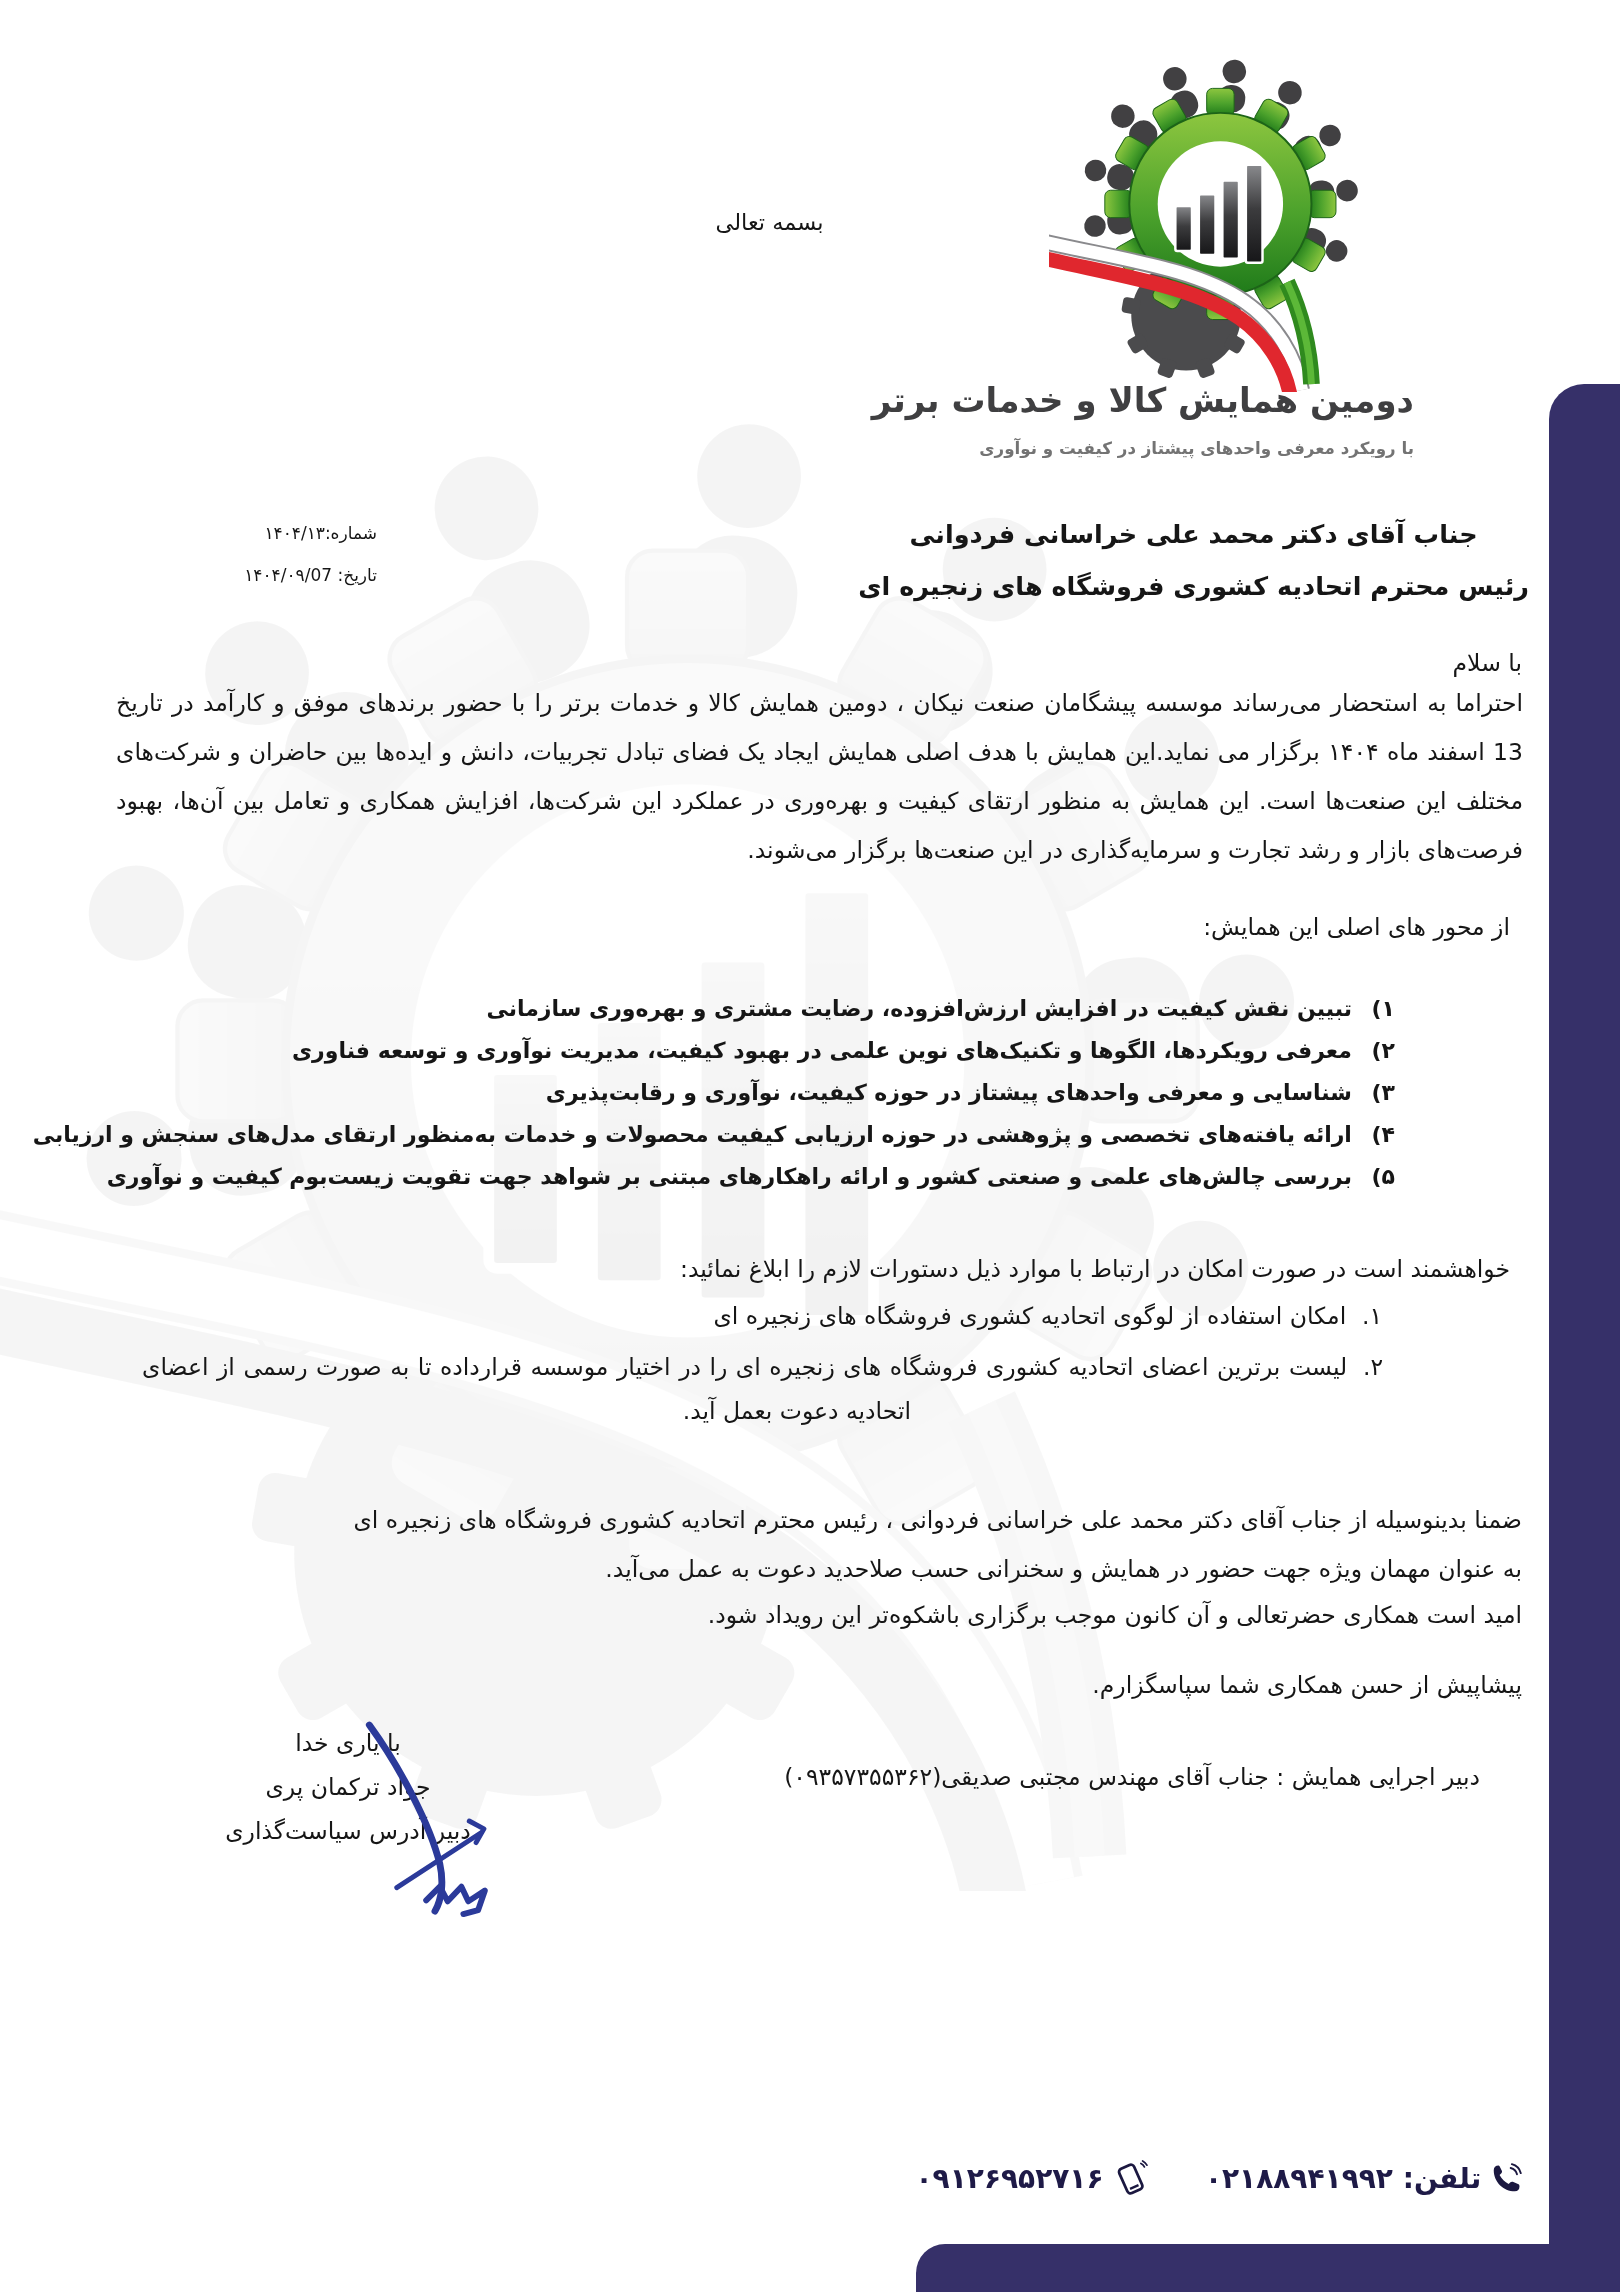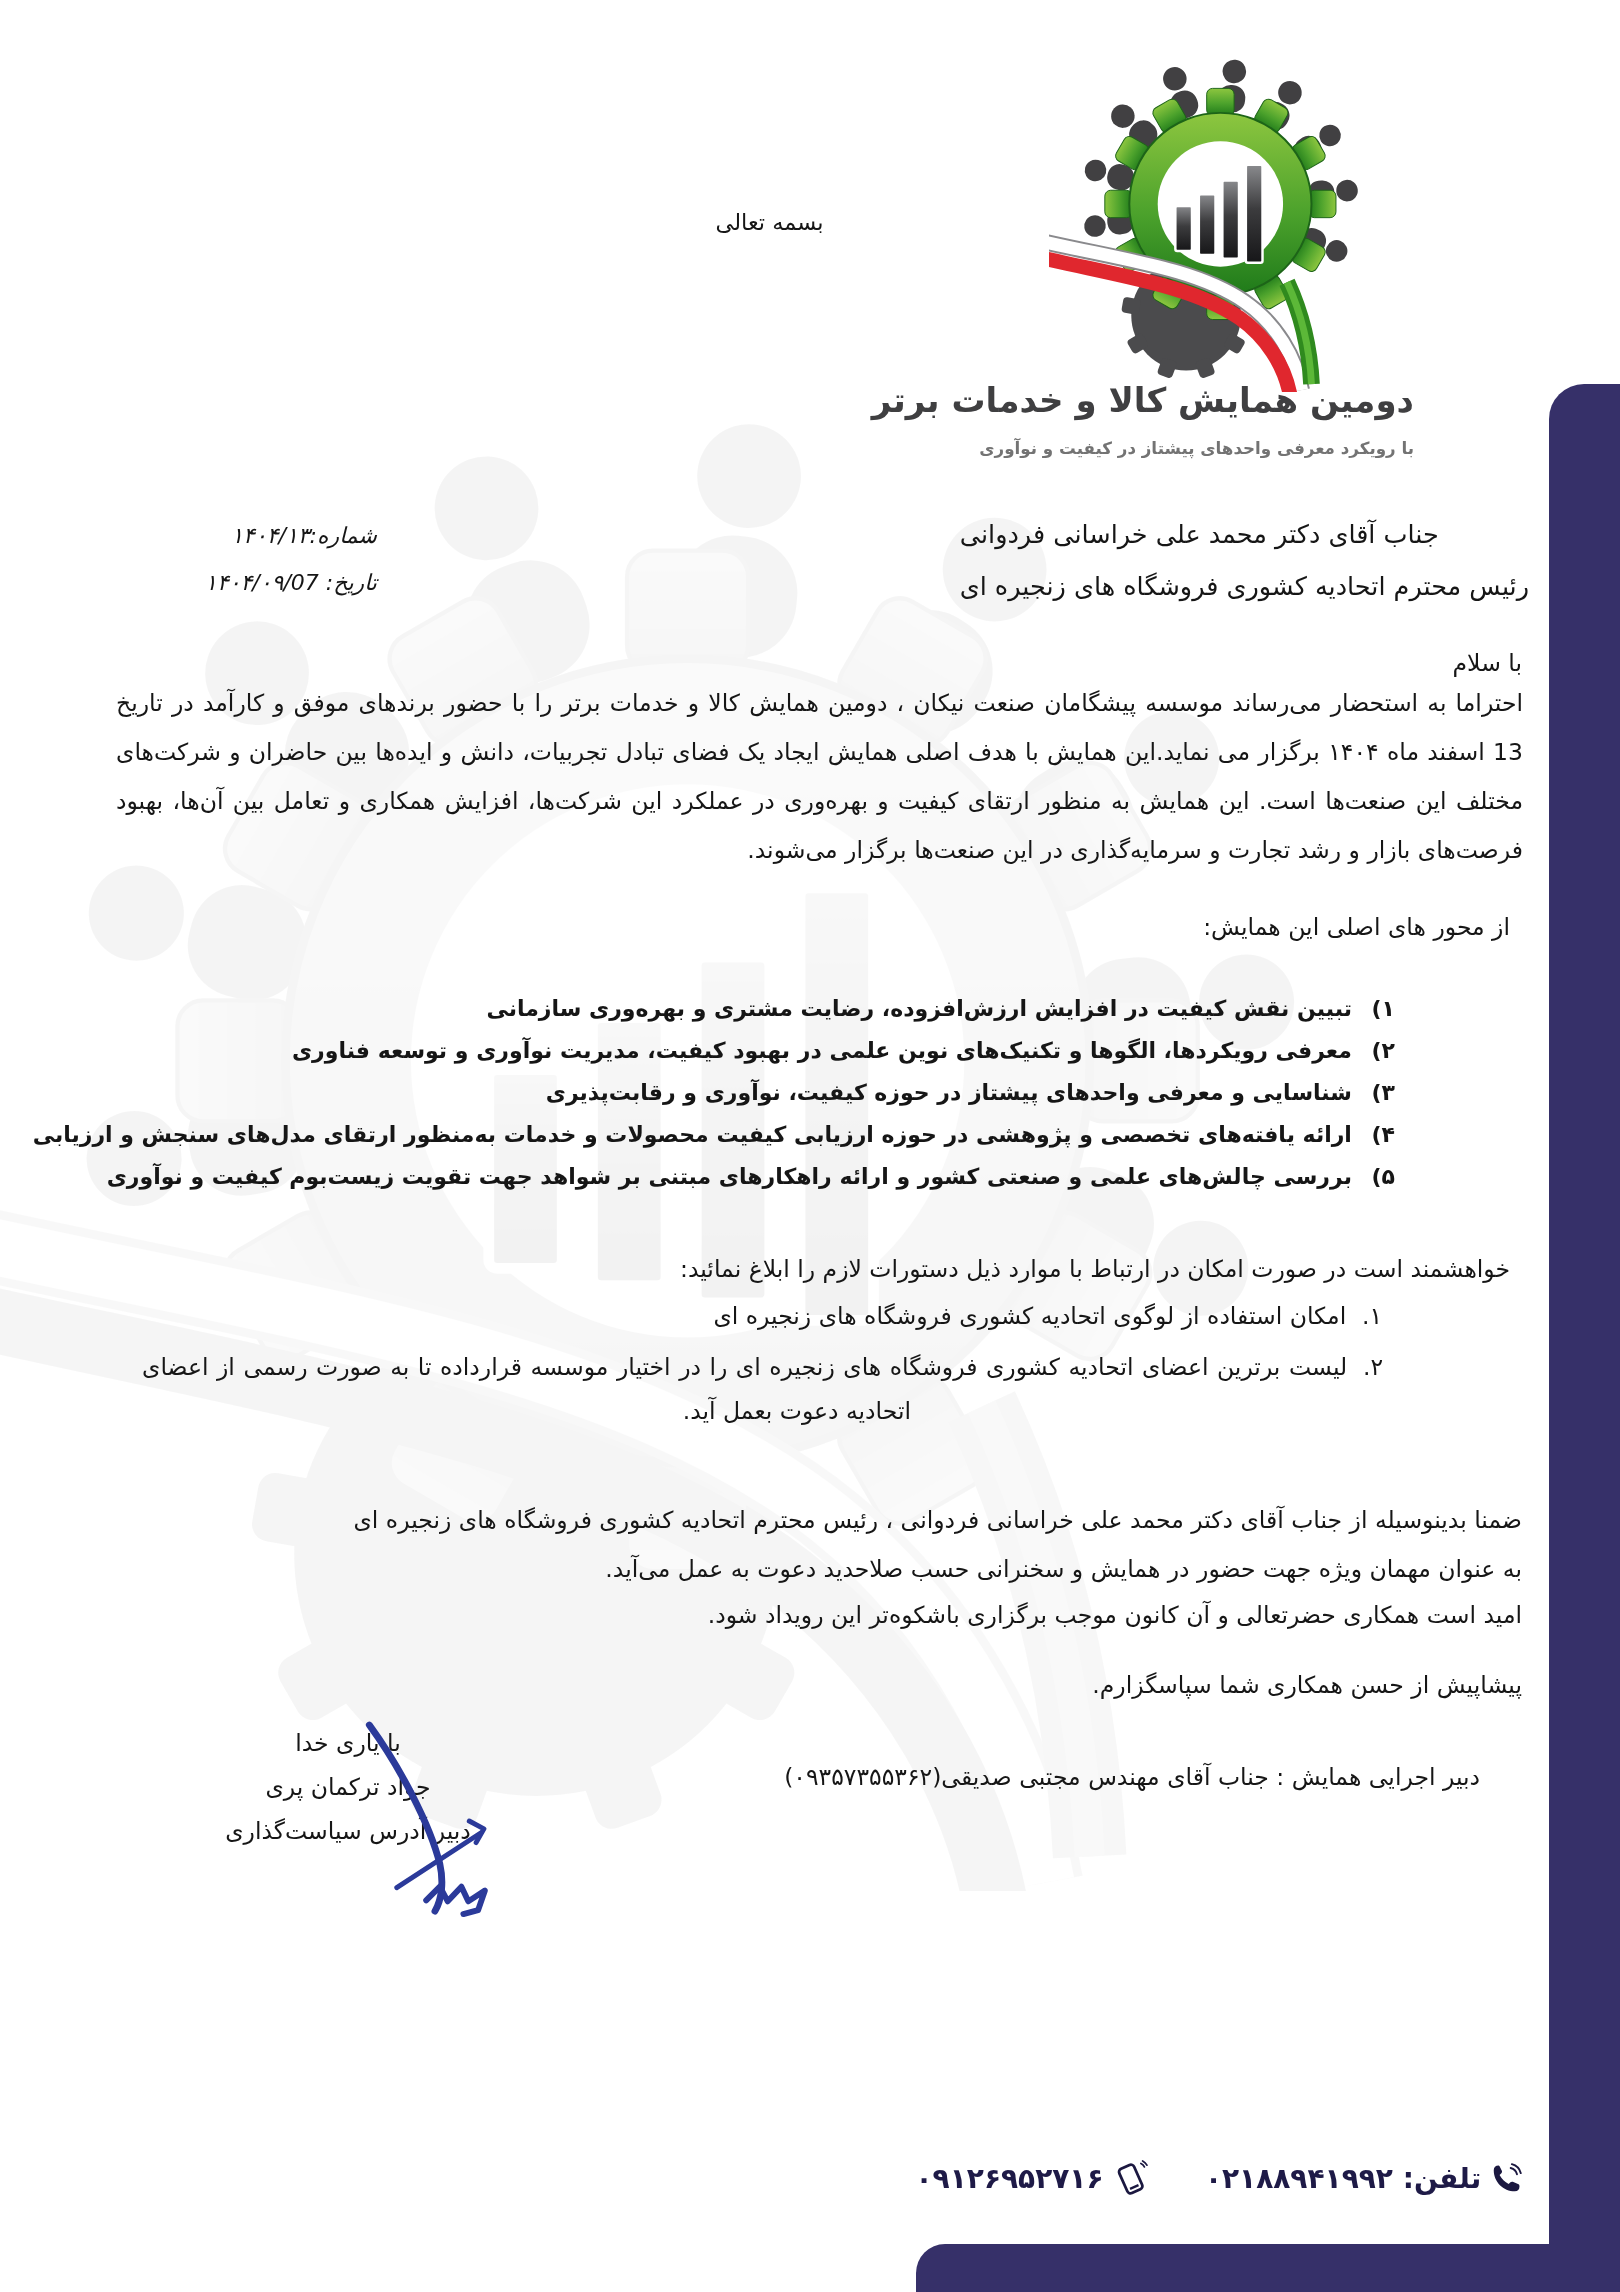--- a/index.html
+++ b/index.html
@@ -17,24 +17,24 @@
   .watermark{position:absolute; left:-69px; top:421px; width:1470px; height:1470px;
     opacity:0.05; filter:grayscale(100%); z-index:0; pointer-events:none;}
   
   .bismillah{position:absolute; left:686px; top:209px; width:167px; text-align:center;
     font-size:22.5px; z-index:2;}
   .logo-art{position:absolute; left:1049px; top:59px; width:333px; height:333px; z-index:2;}
   .logo-title{position:absolute; left:1032px; top:380px; width:382px; text-align:center;
     font-size:34px; font-weight:bold; color:#3f3f41; z-index:2; white-space:nowrap;}
   .logo-subtitle{position:absolute; left:1032px; top:438px; width:382px; text-align:center;
     font-size:16.7px; font-weight:bold; color:#737373; z-index:2; white-space:nowrap;}
-  .meta{position:absolute; left:147px; top:523px; width:230px; font-size:22px; z-index:2;font-style:italic;}
+  .meta{position:absolute; left:147px; top:523px; width:230px; font-size:17px; z-index:2;}
   .meta .row{margin-bottom:21.6px; text-align:right; white-space:nowrap;}
-  .recipient{position:absolute; right:91px; top:508px; text-align:left; font-size:25.5px;
-    font-weight:normal; line-height:52px; z-index:2; white-space:nowrap;}
+  .recipient{position:absolute; right:91px; top:508px; text-align:center; font-size:25.5px;
+    font-weight:bold; line-height:52px; z-index:2; white-space:nowrap;}
   
   .rline{position:absolute; right:98px; font-size:23.5px; white-space:nowrap; z-index:2; text-align:right;}
   .body-line{position:absolute; left:116px; width:1407px; font-size:23.5px; z-index:2;}
   .just{text-align:justify; text-align-last:justify;}
   .topic-item{position:absolute; right:225px; font-size:22px; font-weight:bold;
     white-space:nowrap; z-index:2;}
   .topic-num{margin-left:19.6px;}
   .req-num{margin-left:15.7px;}
   .req2{position:absolute; left:142px; width:1241px; font-size:23.5px; z-index:2;}
   .sig-block{position:absolute; left:157px; top:1721px; width:382px; text-align:center;

